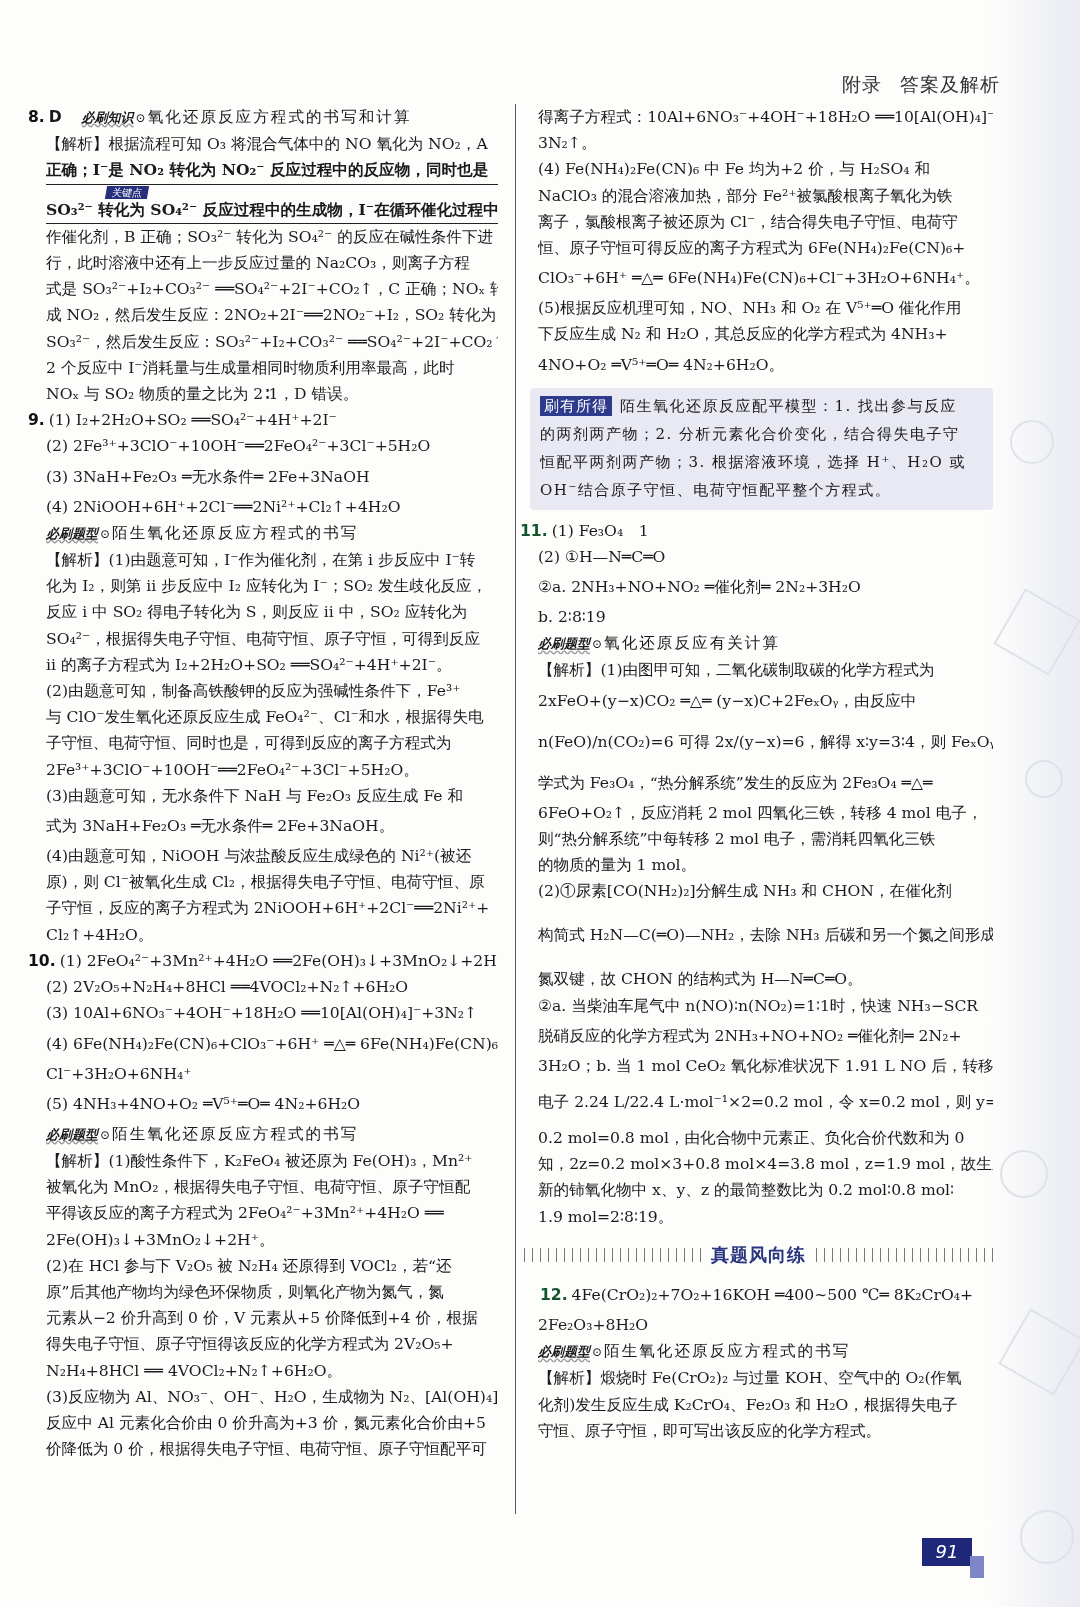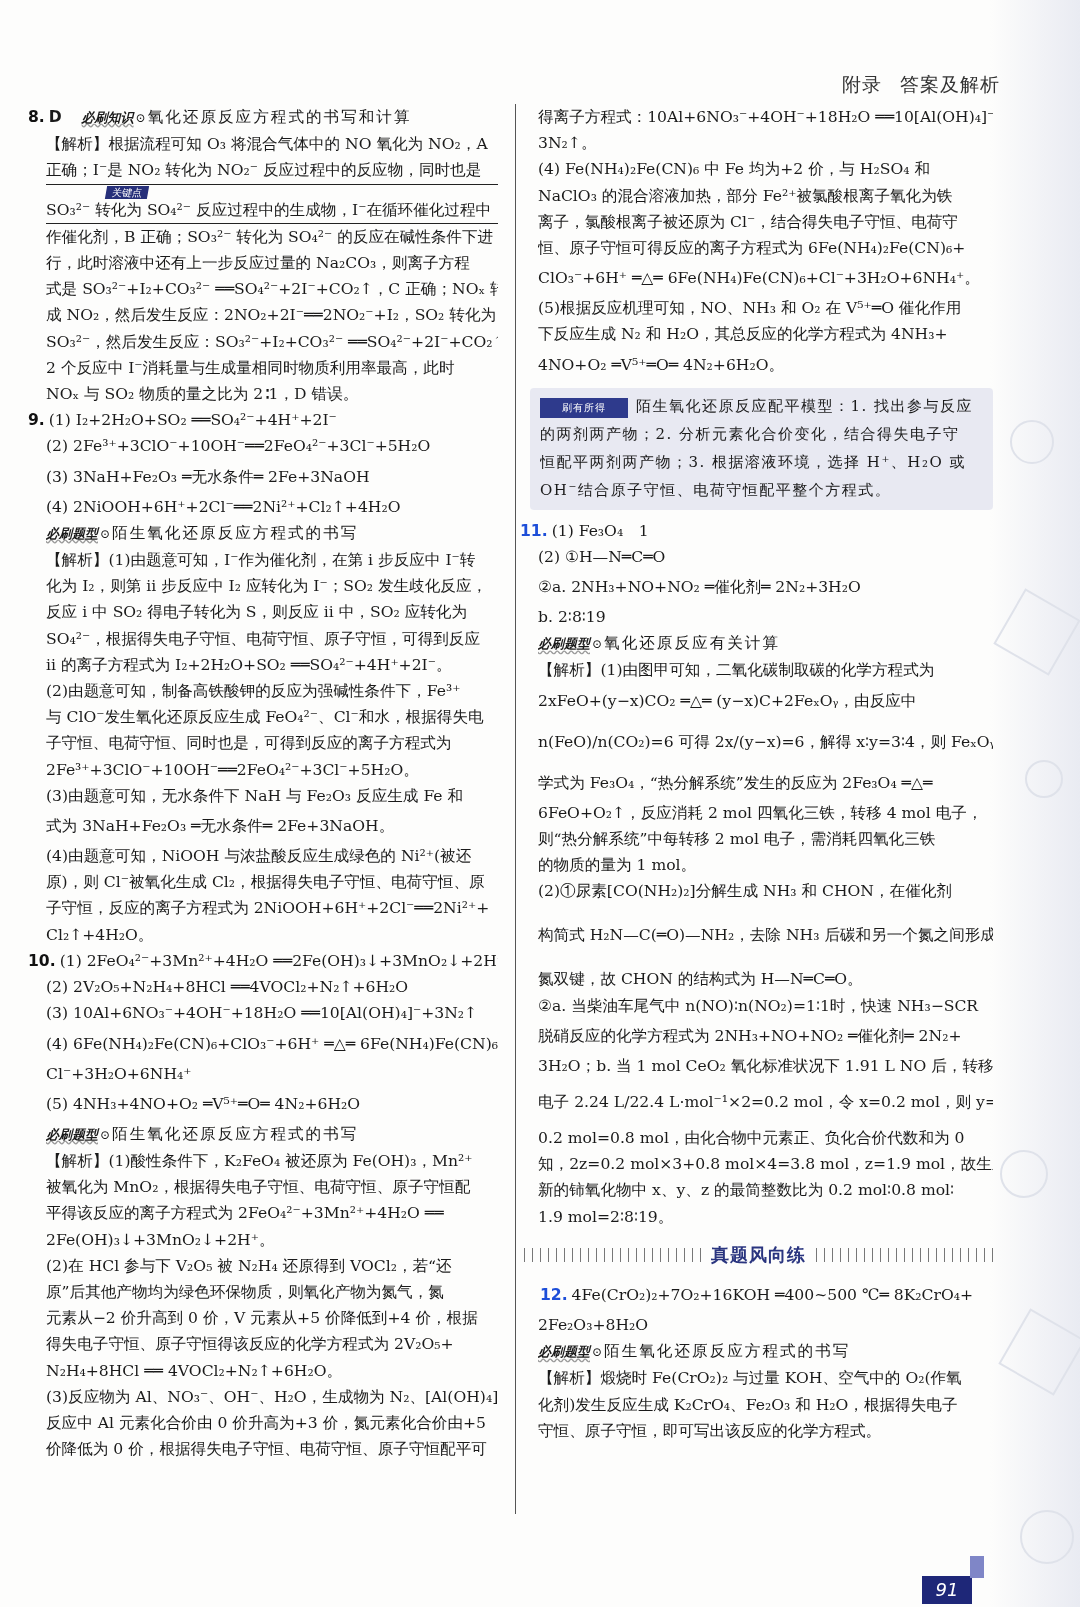--- a/index.html
+++ b/index.html
@@ -11,39 +11,39 @@
   .deco .hex{position:absolute;width:60px;height:60px;border:2px solid #dfe2ea;transform:rotate(30deg);}
   .header{position:absolute;top:72px;right:80px;font-family:"DejaVu Sans","Liberation Sans",sans-serif;
           font-size:19px;color:#333;letter-spacing:1px;}
   .header span+span{margin-left:18px;}
   .col{position:absolute;top:104px;font-size:15.6px;line-height:26.2px;}
   .col.left{left:28px;width:470px;}
   .col.right{left:538px;width:455px;}
   .divider{position:absolute;left:515px;top:104px;width:1px;height:1410px;background:#555;}
   .line{white-space:nowrap;overflow:hidden;}
   .ind{padding-left:18px;}
-  .qnum{font-family:"DejaVu Sans","Liberation Sans",sans-serif;font-weight:bold;color:#1d4ed8;margin-right:4px;}
+  .qnum{font-family:"DejaVu Sans","Liberation Sans",sans-serif;font-weight:bold;color:#14532d;margin-right:4px;}
   .qnum.dark{color:#111;}
   .tag{font-family:"DejaVu Sans","Liberation Sans",sans-serif;font-weight:bold;font-style:italic;
        text-decoration:underline wavy #999;font-size:13px;}
   .tagicon{font-size:12px;margin:0 2px;}
   .tagtext{letter-spacing:2px;}
   .bold{font-weight:bold;font-family:"DejaVu Sans","Liberation Sans",sans-serif;}
   .keybadge{display:inline-block;background:#27307a;color:#fff;font-size:10px;line-height:13px;
             padding:0 6px;font-family:"DejaVu Sans","Liberation Sans",sans-serif;margin-left:60px;
             transform:skewX(-10deg);}
-  .rule{border-bottom:1.5px solid #222;}
+  .rule{border-bottom:1.5px solid #222;font-weight:bold;}
   .summary{background:#e8e9f2;border-radius:4px;padding:4px 10px 6px 10px;margin:6px 0 8px -8px;
            font-size:15px;letter-spacing:1.5px;line-height:28px;}
   .summary .badge{display:inline-block;background:#2e3a8c;color:#fff;font-family:"DejaVu Sans","Liberation Sans",sans-serif;
-                  font-size:10px;line-height:20px;padding:0 22px;margin-right:8px;letter-spacing:1px;}
+                  font-size:15px;line-height:20px;padding:0 4px;margin-right:8px;letter-spacing:1px;}
   .sechead{display:flex;align-items:center;gap:10px;margin:12px 0 10px -14px;}
   .sechead .bars{flex:1;height:14px;background:repeating-linear-gradient(90deg,#777 0 1px,transparent 1px 8px);}
   .sechead .title{font-family:Liberation Sans, sans-serif;font-weight:bold;color:#2a357f;font-size:18px;letter-spacing:1px;}
-  .pagenum{position:absolute;left:922px;top:1576px;width:50px;height:28px;background:#1e2778;color:#fff;
+  .pagenum{position:absolute;left:922px;top:1538px;width:50px;height:28px;background:#1e2778;color:#fff;
            font-family:"DejaVu Sans","Liberation Sans",sans-serif;font-style:italic;font-size:18px;
            text-align:center;line-height:28px;}
   .pagesq{position:absolute;left:970px;top:1556px;width:14px;height:22px;background:#7f86c7;}
   .tall{line-height:34px;}
 </style>
 </head>
 <body>
 
 <div class="deco">
   <div class="ring" style="left:20px;top:420px;width:40px;height:40px;"></div>

